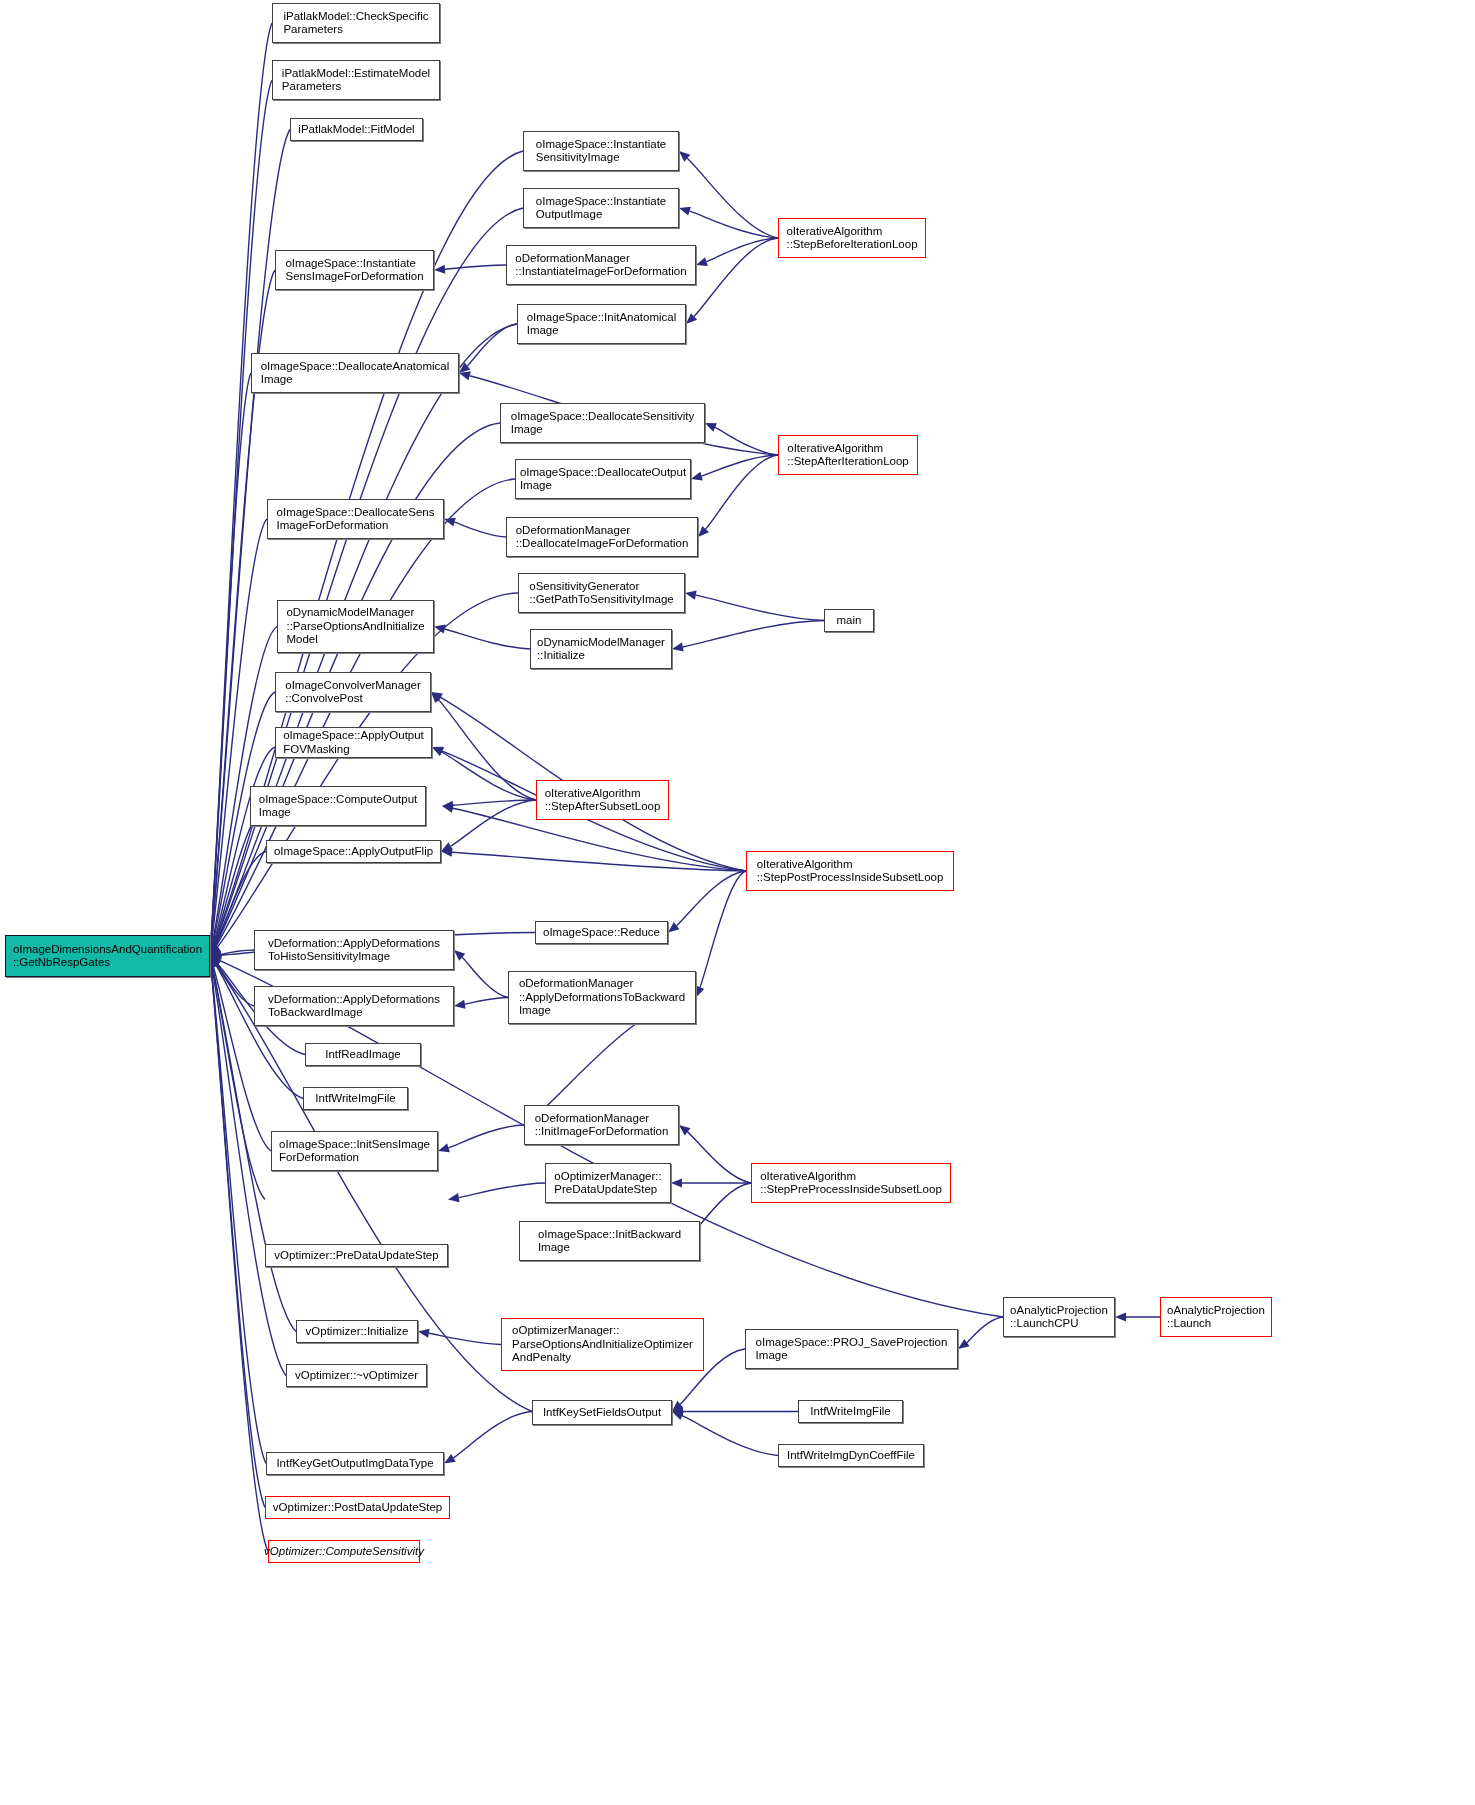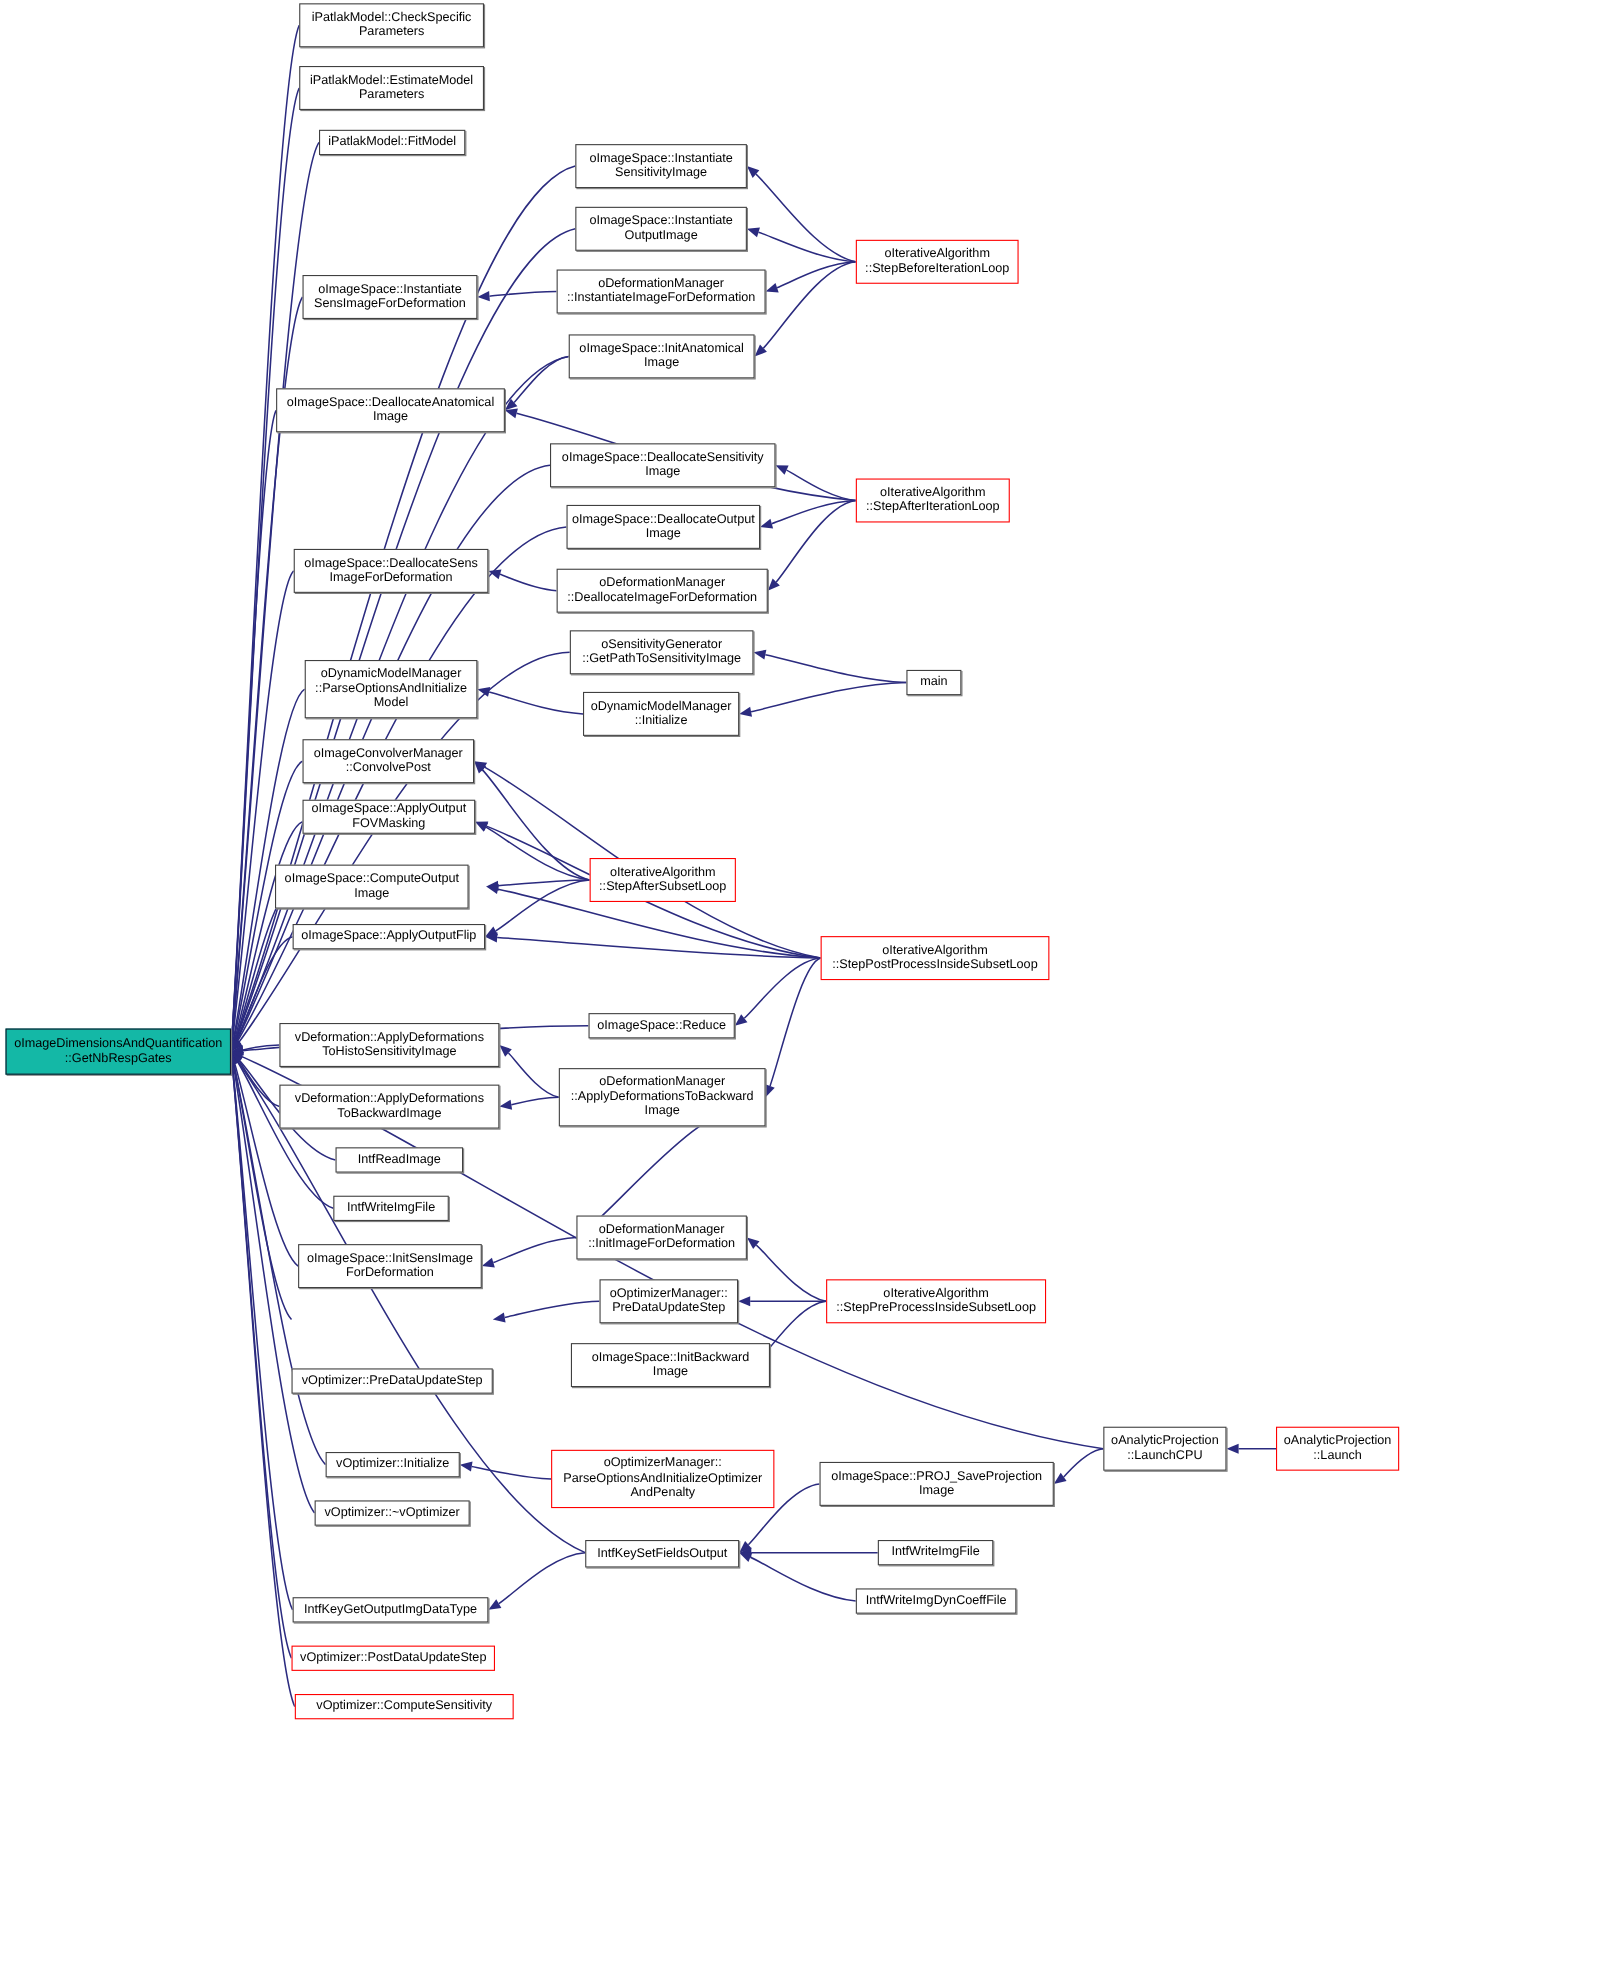--- a/index.html
+++ b/index.html
@@ -24,21 +24,20 @@
     width: 1475px;
     height: 1805px;
     pointer-events: none;
   }
   .node {
     position: absolute;
     box-sizing: border-box;
     display: flex;
     align-items: center;
     justify-content: center;
-    text-align: center;
     background: #ffffff;
     border: 1px solid #404040;
     color: #000000;
     font-size: 11.5px;
     line-height: 13.5px;
     letter-spacing: 0px;
     padding: 1px 20px;
     white-space: pre-line;
     box-shadow: 1px 1px 0 0 #808080;
   }
@@ -278,15 +277,15 @@
 ParseOptionsAndInitializeOptimizer
 AndPenalty</div>
       <div class="node" style="left: 745px; top: 1329px; width: 213px; height: 40px;">oImageSpace::PROJ_SaveProjection
 Image</div>
       <div class="node" style="left: 286px; top: 1364px; width: 141px; height: 23px;">vOptimizer::~vOptimizer</div>
       <div class="node" style="left: 532px; top: 1400px; width: 140px; height: 25px;">IntfKeySetFieldsOutput</div>
       <div class="node" style="left: 798px; top: 1400px; width: 105px; height: 23px;">IntfWriteImgFile</div>
       <div class="node" style="left: 778px; top: 1444px; width: 146px; height: 23px;">IntfWriteImgDynCoeffFile</div>
       <div class="node" style="left: 266px; top: 1452px; width: 178px; height: 23px;">IntfKeyGetOutputImgDataType</div>
       <div class="node red" style="left: 265px; top: 1496px; width: 185px; height: 23px;">vOptimizer::PostDataUpdateStep</div>
-      <div class="node red" style="left: 268px; top: 1540px; width: 199px; height: 23px;">vOptimizer::ComputeSensitivity</div>
+      <div class="node red" style="left: 268px; top: 1540px; width: 152px; height: 23px; font-style: italic;">vOptimizer::ComputeSensitivity</div>
     </div>
 </div>
 
 </body></html>

